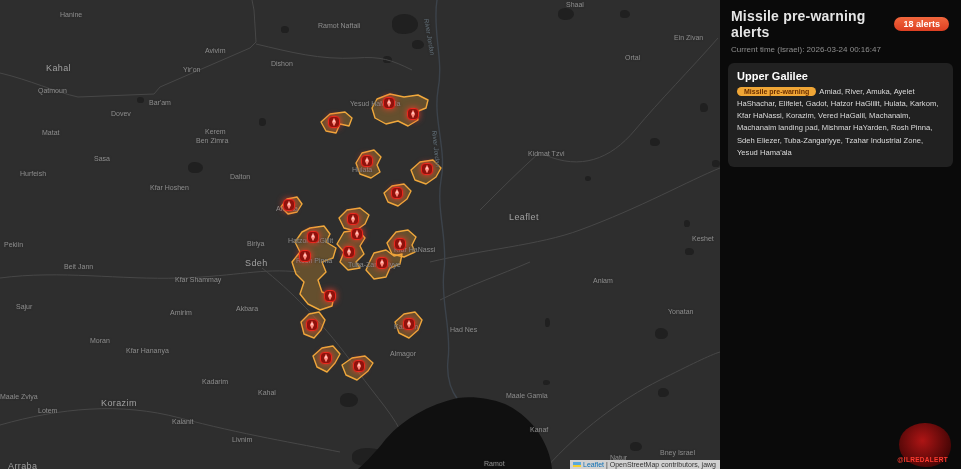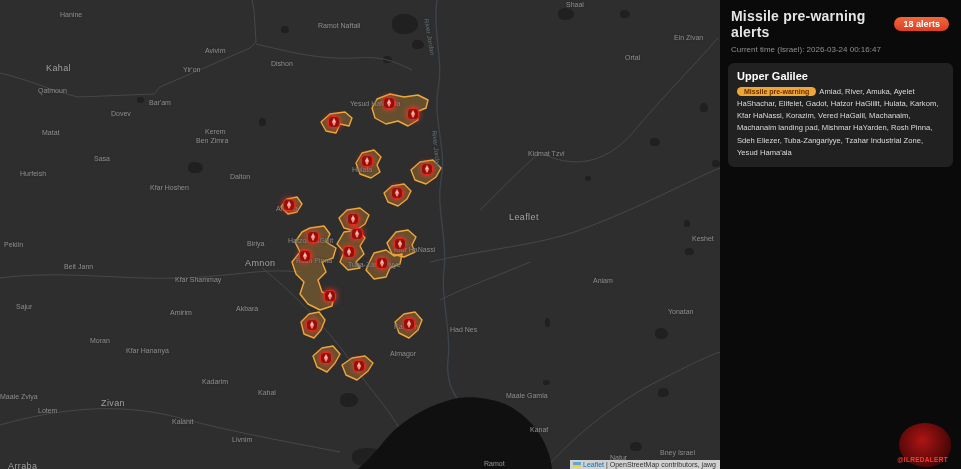--- a/index.html
+++ b/index.html
@@ -149,31 +149,31 @@
         <div class="lbl" style="left: 20px; top: 170px;">Hurfeish</div>
         <div class="lbl" style="left: 230px; top: 173px;">Dalton</div>
         <div class="lbl" style="left: 150px; top: 184px;">Kfar Hoshen</div>
         <div class="lbl" style="left: 528px; top: 150px;">Kidmat Tzvi</div>
         <div class="lbl m" style="left: 509px; top: 212px;">Leaflet</div>
         <div class="lbl" style="left: 692px; top: 235px;">Keshet</div>
         <div class="lbl" style="left: 593px; top: 277px;">Aniam</div>
         <div class="lbl" style="left: 4px; top: 241px;">Pekiin</div>
         <div class="lbl" style="left: 64px; top: 263px;">Beit Jann</div>
         <div class="lbl" style="left: 247px; top: 240px;">Biriya</div>
-        <div class="lbl m" style="left: 245px; top: 258px;">Amnon</div>
+        <div class="lbl m" style="left: 245px; top: 258px;">Sdeh</div>
         <div class="lbl" style="left: 175px; top: 276px;">Kfar Shammay</div>
         <div class="lbl" style="left: 236px; top: 305px;">Akbara</div>
         <div class="lbl" style="left: 16px; top: 303px;">Sajur</div>
         <div class="lbl" style="left: 170px; top: 309px;">Amirim</div>
         <div class="lbl" style="left: 668px; top: 308px;">Yonatan</div>
         <div class="lbl" style="left: 90px; top: 337px;">Moran</div>
         <div class="lbl" style="left: 126px; top: 347px;">Kfar Hananya</div>
         <div class="lbl" style="left: 202px; top: 378px;">Kadarim</div>
         <div class="lbl" style="left: 258px; top: 389px;">Kahal</div>
-        <div class="lbl m" style="left: 101px; top: 398px;">Zivan</div>
+        <div class="lbl m" style="left: 101px; top: 398px;">Korazim</div>
         <div class="lbl" style="left: 0px; top: 393px;">Maale Zviya</div>
         <div class="lbl" style="left: 38px; top: 407px;">Lotem</div>
         <div class="lbl" style="left: 172px; top: 418px;">Kalanit</div>
         <div class="lbl" style="left: 232px; top: 436px;">Livnim</div>
         <div class="lbl" style="left: 390px; top: 350px;">Almagor</div>
         <div class="lbl" style="left: 450px; top: 326px;">Had Nes</div>
         <div class="lbl" style="left: 506px; top: 392px;">Maale Gamla</div>
         <div class="lbl" style="left: 530px; top: 426px;">Kanaf</div>
         <div class="lbl" style="left: 484px; top: 460px;">Ramot</div>
         <div class="lbl" style="left: 610px; top: 454px;">Natur</div>

